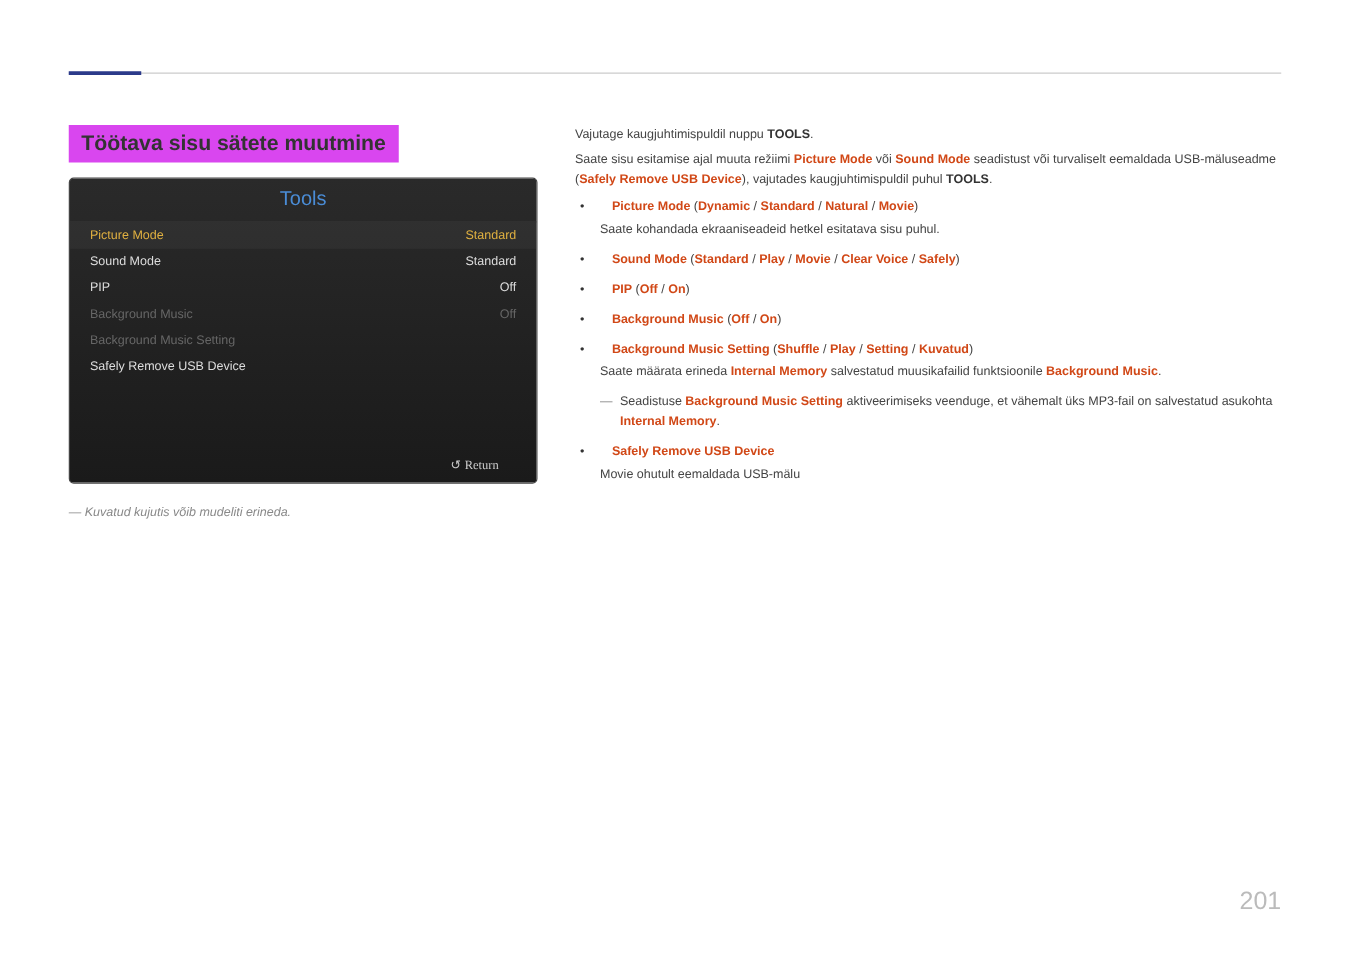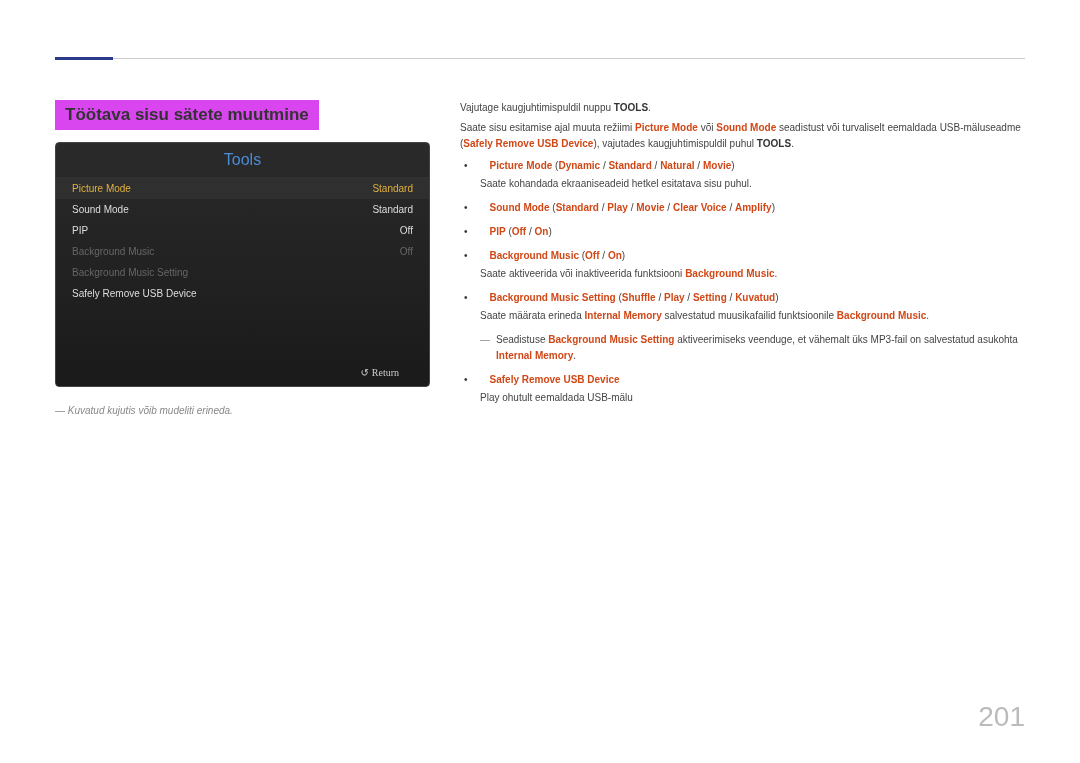--- a/index.html
+++ b/index.html
@@ -129,21 +129,21 @@
   display: flex;
   margin-left: 20px;
   margin-bottom: 8px;
 }
 .note-line .dash { padding-right: 6px; color: #888; }
 .note-line .txt { flex: 1; }
 .page-number {
   position: absolute;
   bottom: 30px;
   right: 55px;
-  font-size: 28px;
+  font-size: 20px;
   color: #bbb;
   font-weight: 300;
 }
 </style>
 </head>
 <body>
 
 <div class="page-border-top"></div>
 <div class="page-border-accent"></div>
 
@@ -202,44 +202,41 @@
         <span class="highlight">Picture Mode</span><span> (</span><span class="highlight">Dynamic</span><span> / </span><span class="highlight">Standard</span><span> / </span><span class="highlight">Natural</span><span> / </span><span class="highlight">Movie</span><span>)</span>
       </span>
         </div>
       <div class="sub-text">Saate kohandada ekraaniseadeid hetkel esitatava sisu puhul.</div>
     </div>
 
     <div class="bullet-block">
       <div class="bullet">
           <span class="dot">•</span>
           <span class="txt">
-        <span class="highlight">Sound Mode</span><span> (</span><span class="highlight">Standard</span><span> / </span><span class="highlight">Play</span><span> / </span><span class="highlight">Movie</span><span> / </span><span class="highlight">Clear Voice</span><span> / </span><span class="highlight">Amplify</span><span>)</span>
+        <span class="highlight">Sound Mode</span><span> (</span><span class="highlight">Standard</span><span> / </span><span class="highlight">Play</span><span> / </span><span class="highlight">Movie</span><span> / </span><span class="highlight">Clear Voice</span><span> / </span><span class="highlight">Safely</span><span>)</span>
       </span>
         </div>
     </div>
 
     <div class="bullet-block">
       <div class="bullet">
           <span class="dot">•</span>
           <span class="txt">
         <span class="highlight">PIP</span><span> (</span><span class="highlight">Off</span><span> / </span><span class="highlight">On</span><span>)</span>
       </span>
         </div>
     </div>
 
     <div class="bullet-block">
       <div class="bullet">
           <span class="dot">•</span>
           <span class="txt">
         <span class="highlight">Background Music</span><span> (</span><span class="highlight">Off</span><span> / </span><span class="highlight">On</span><span>)</span>
       </span>
         </div>
-      <div class="sub-text">
-        <span>Saate aktiveerida või inaktiveerida funktsiooni </span><span class="highlight">Background Music</span><span>.</span>
-      </div>
     </div>
 
     <div class="bullet-block">
       <div class="bullet">
           <span class="dot">•</span>
           <span class="txt">
         <span class="highlight">Background Music Setting</span><span> (</span><span class="highlight">Shuffle</span><span> / </span><span class="highlight">Play</span><span> / </span><span class="highlight">Setting</span><span> / </span><span class="highlight">Kuvatud</span><span>)</span>
       </span>
         </div>
       <div class="sub-text">
@@ -253,19 +250,19 @@
       </div>
     </div>
 
     <div class="bullet-block">
       <div class="bullet">
           <span class="dot">•</span>
           <span class="txt">
         <span class="highlight">Safely Remove USB Device</span>
       </span>
         </div>
-      <div class="sub-text">Play ohutult eemaldada USB-mälu</div>
+      <div class="sub-text">Movie ohutult eemaldada USB-mälu</div>
     </div>
 
   </div>
 </div>
 
 <div class="page-number">201</div>
 
 </body></html>

